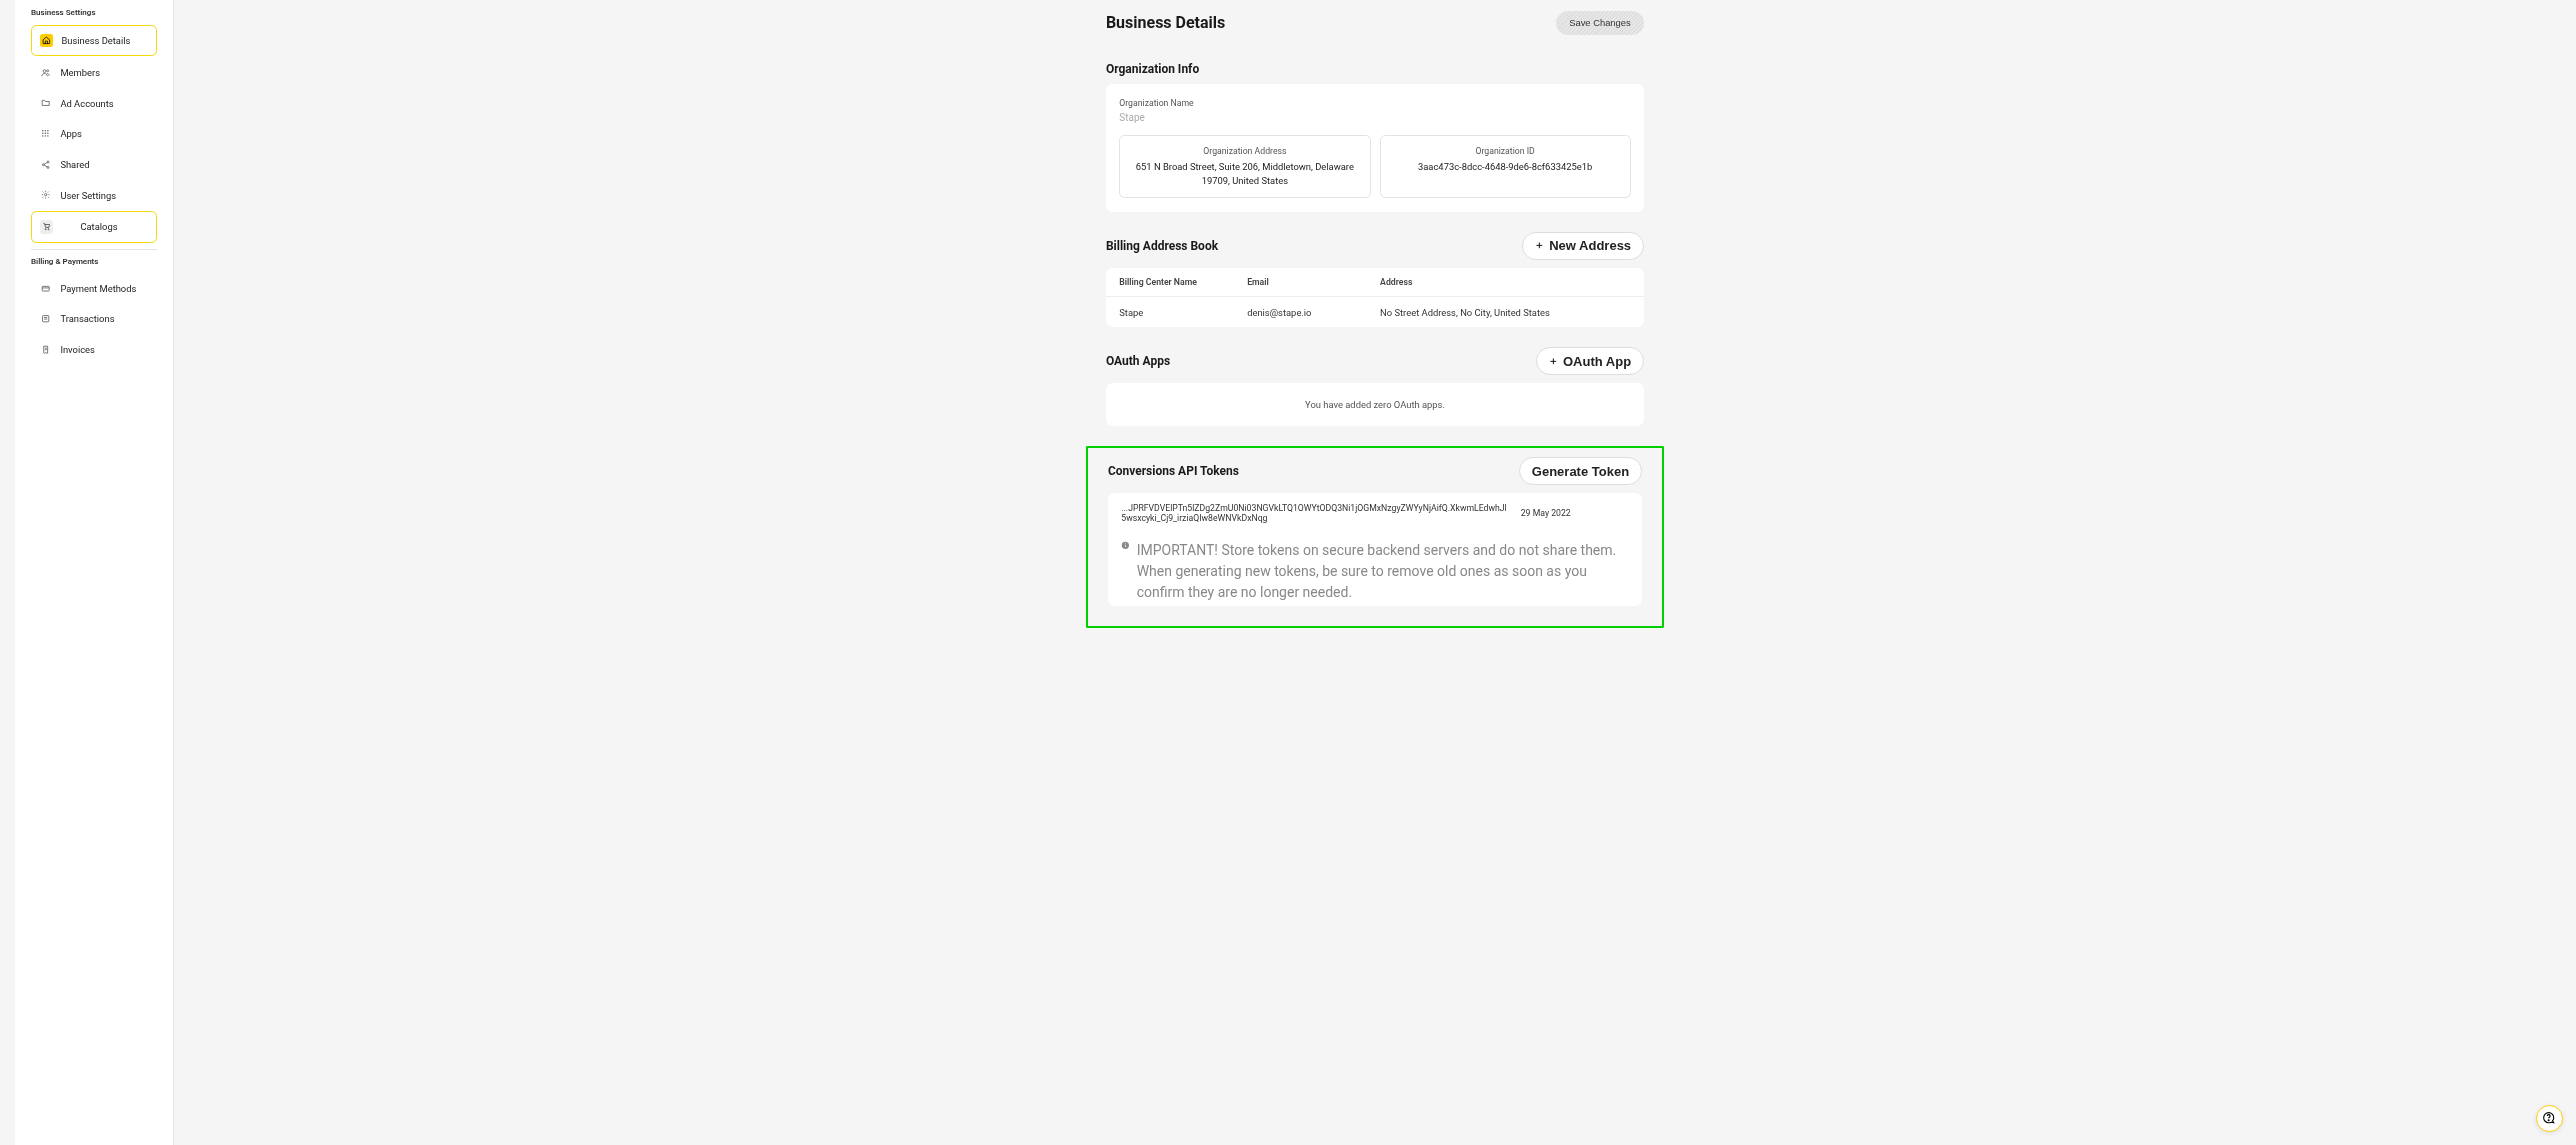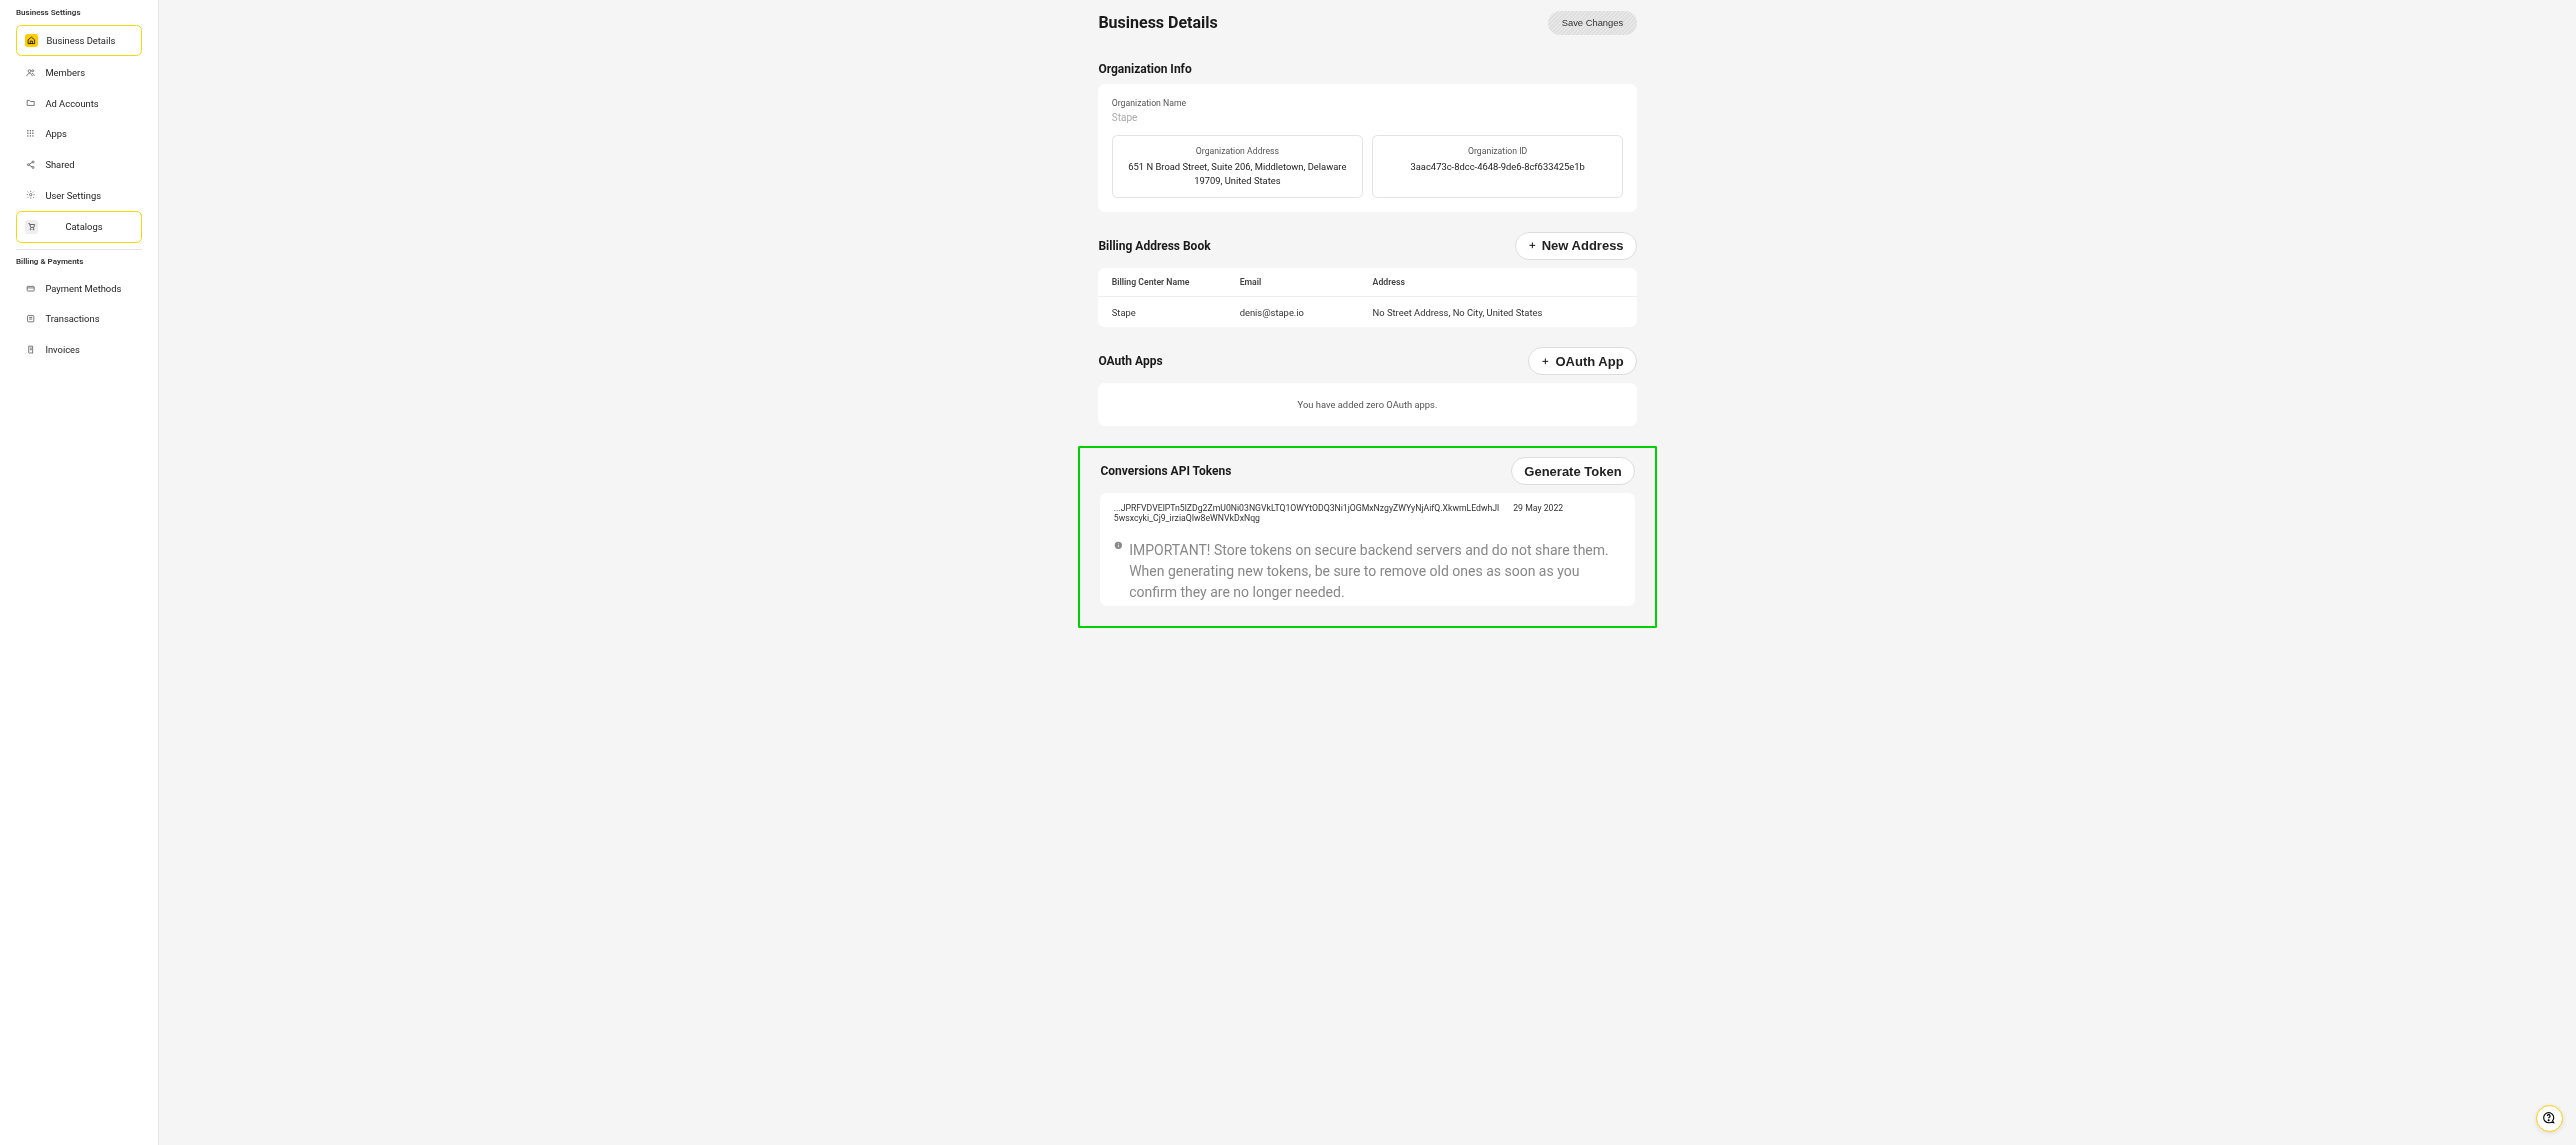--- a/index.html
+++ b/index.html
@@ -12,20 +12,21 @@
     display: flex;
   }
   .sidebar {
     width: 159px;
     background: #fff;
     border-right: 0.7px solid #e5e5e5;
     padding: 8px 0;
     flex-shrink: 0;
     height: 100vh;
     overflow-y: auto;
+    margin-left: 15px;
   }
   .sidebar-section-title {
     font-size: 8px;
     font-weight: 600;
     color: #333;
     padding: 0 16px 6.7px;
   }
   .sidebar-item {
     display: flex;
     align-items: center;
@@ -203,20 +204,21 @@
     font-weight: 600;
     color: #444;
   }
   .token-col-token { flex: 1; }
   .token-col-date { flex: 0 0 108px; }
   .token-row {
     display: flex;
     padding: 9.4px 13.4px;
     font-size: 8.7px;
     color: #333;
+    align-items: center;
   }
   .token-value {
     flex: 1;
     word-break: break-all;
     padding-right: 13.4px;
   }
   .token-note {
     display: flex;
     gap: 6.7px;
     padding: 8px 13.4px 2.7px;

